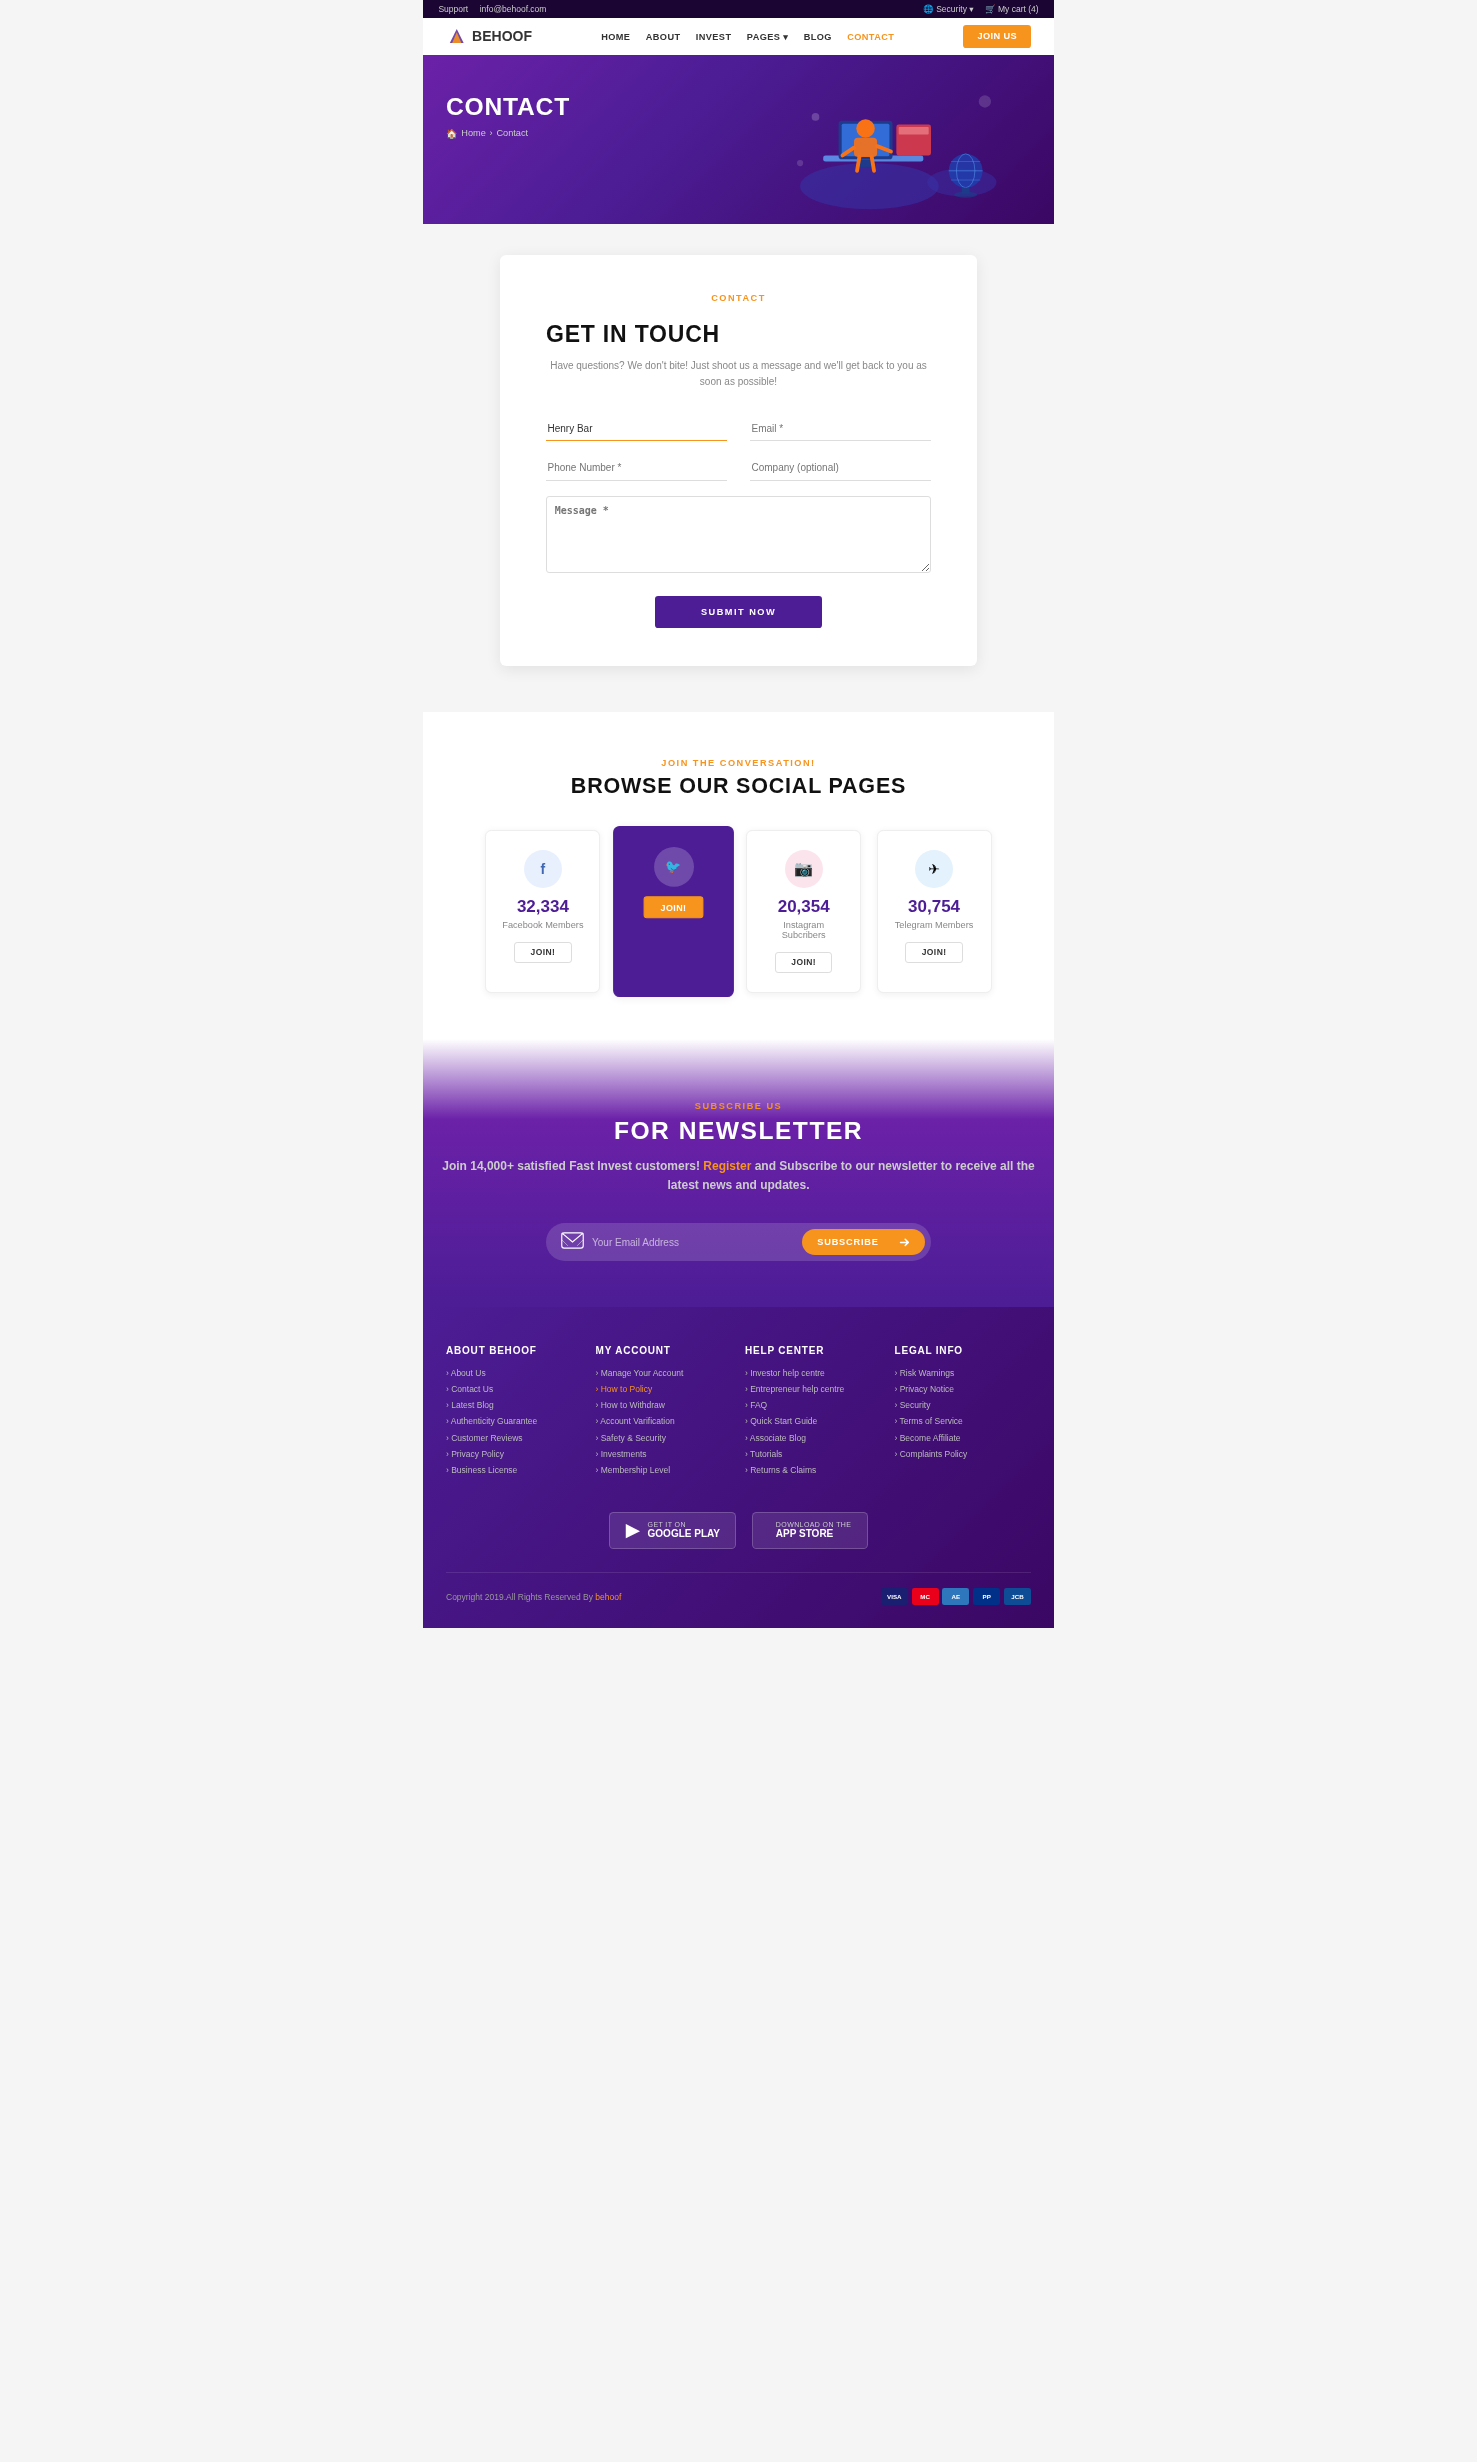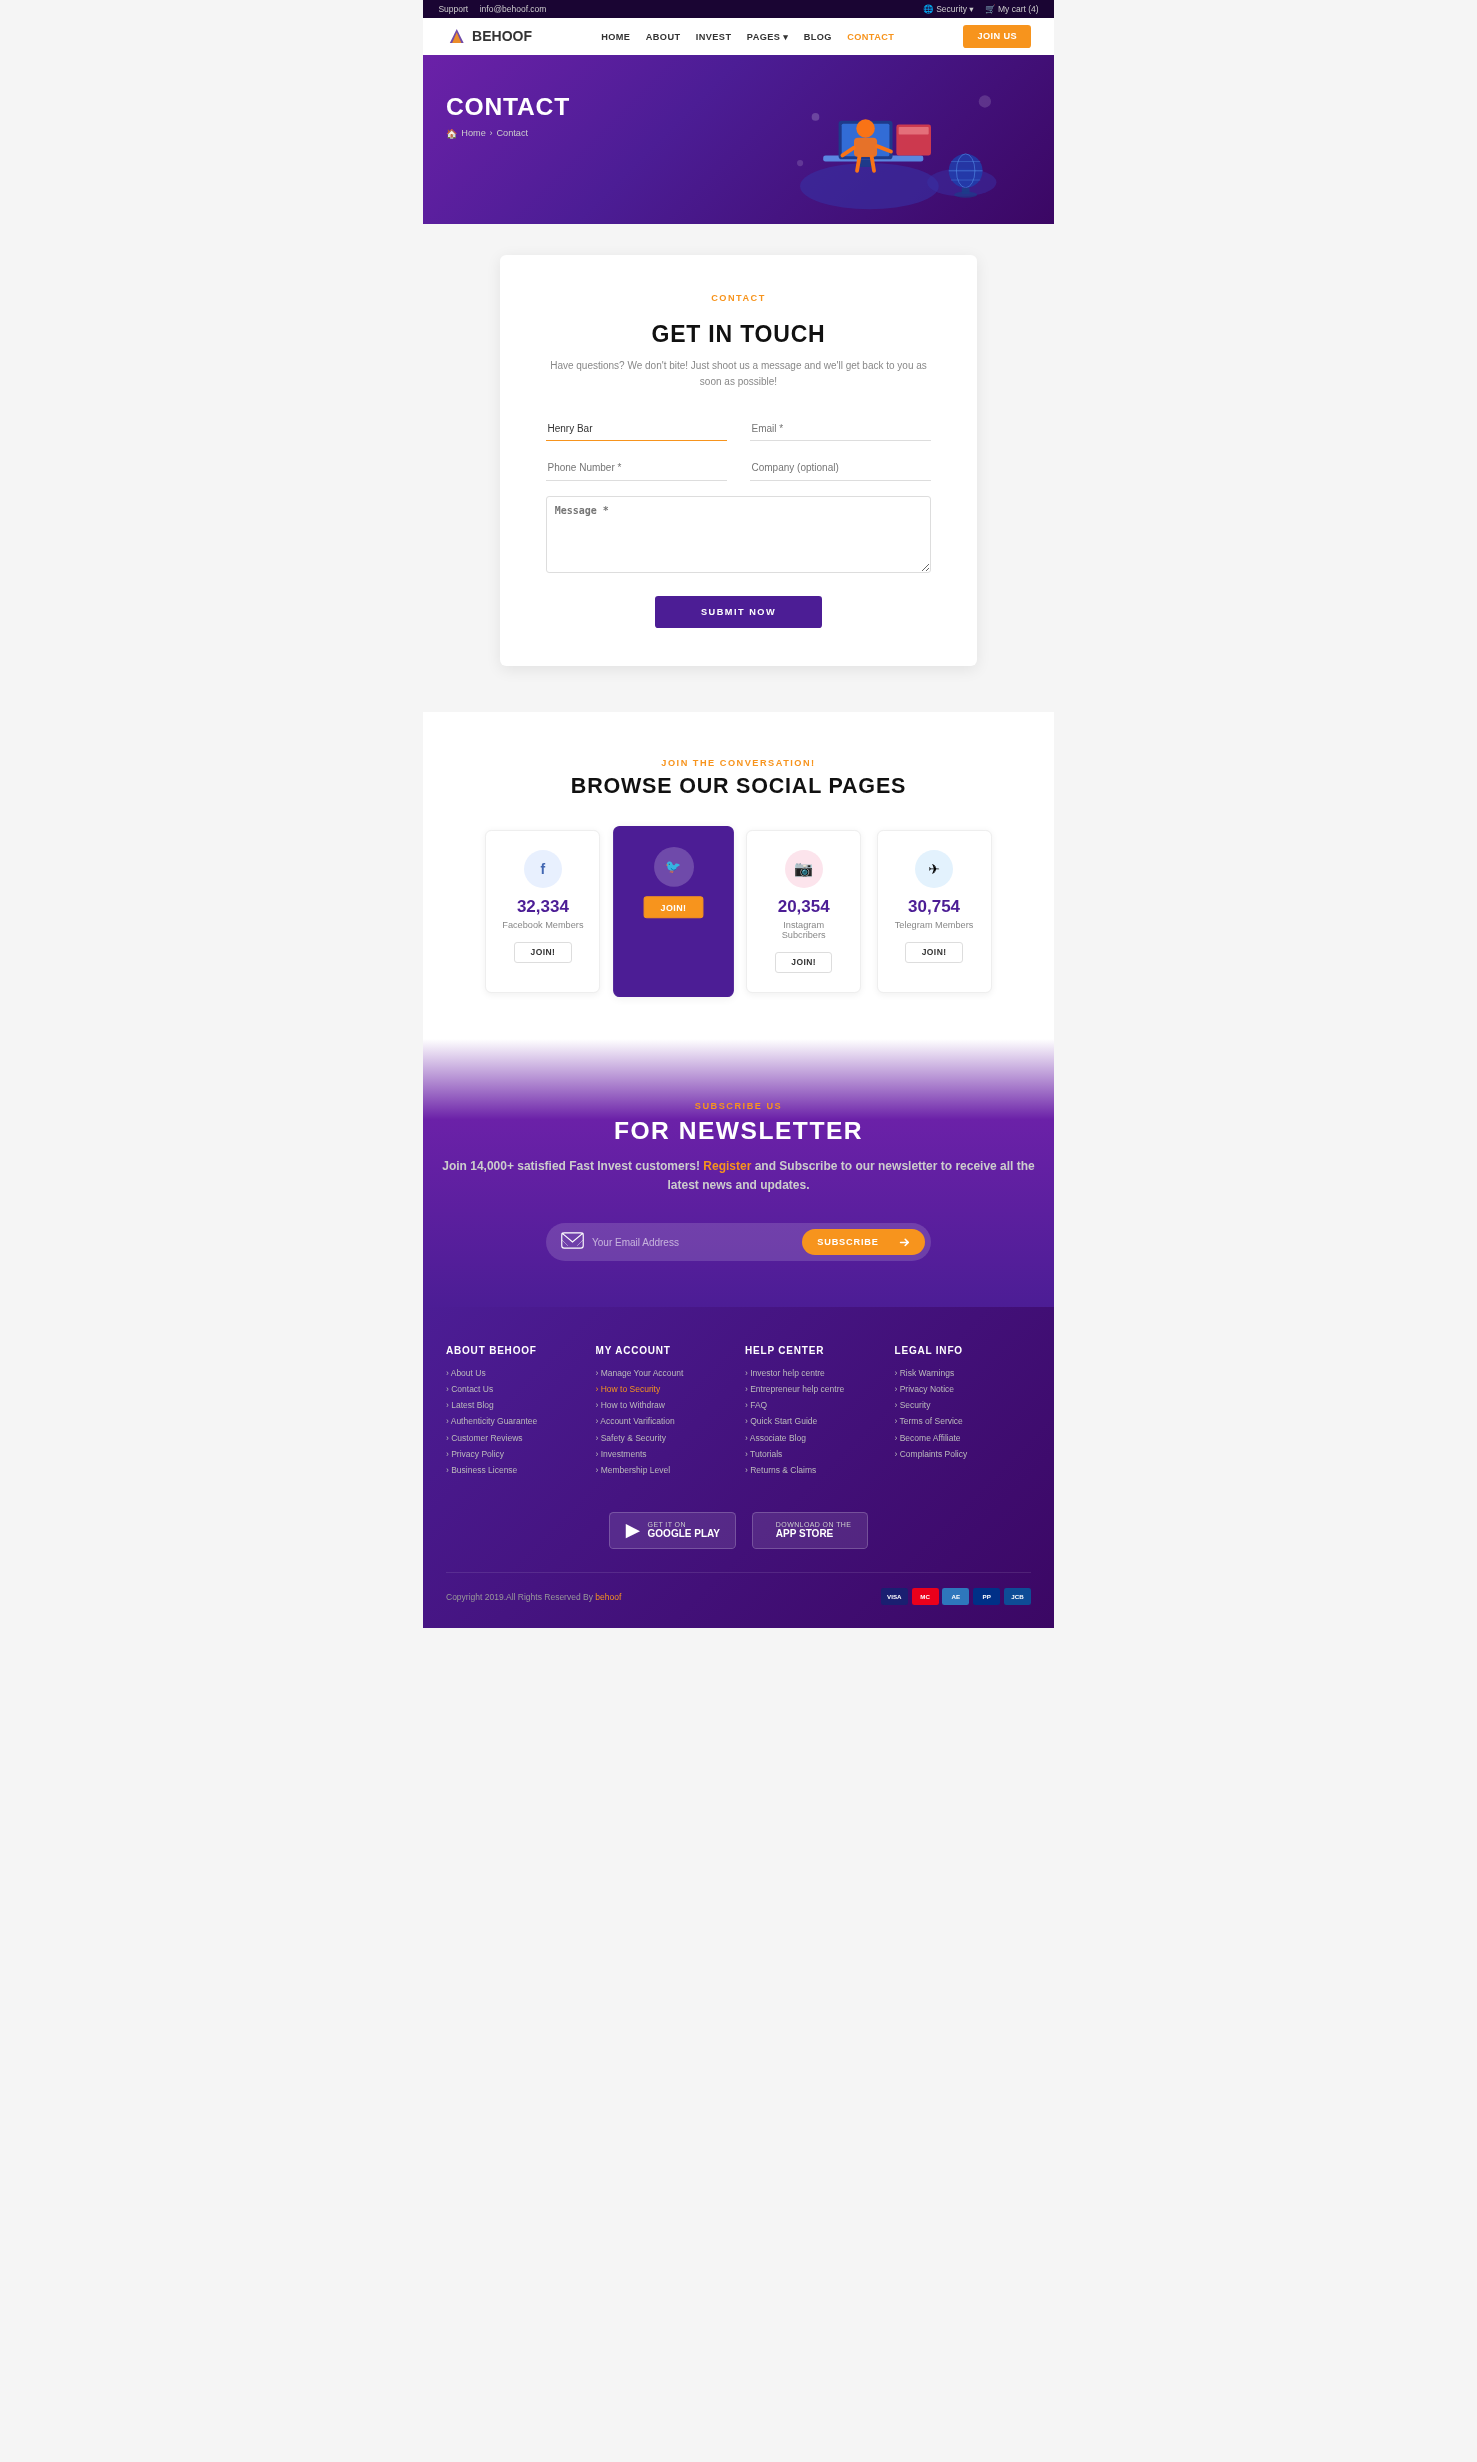--- a/index.html
+++ b/index.html
@@ -82,21 +82,21 @@
     .form-card .section-label {
       text-align: center;
       color: #f7941d;
       font-size: 9.2px;
       font-weight: 700;
       letter-spacing: 1.5px;
       text-transform: uppercase;
       margin-bottom: 6.2px;
     }
     .form-card h2 {
-      text-align: center;
+      text-align: left;
       font-size: 23px;
       font-weight: 700;
       color: #111;
       margin-bottom: 9.2px;
       letter-spacing: 0.8px;
       margin-top: 18px;
     }
     .form-card .subtitle {
       text-align: center;
       color: #888;
@@ -557,21 +557,21 @@
         <li><a href="#">› Customer Reviews</a></li>
         <li><a href="#">› Privacy Policy</a></li>
         <li><a href="#">› Business License</a></li>
       </ul>
     </div>
 
     <div class="footer-col">
       <h4>MY ACCOUNT</h4>
       <ul>
         <li><a href="#">› Manage Your Account</a></li>
-        <li><a href="#" class="highlighted">› How to Security</a></li>
+        <li><a href="#" class="highlighted">› How to Policy</a></li>
         <li><a href="#">› How to Withdraw</a></li>
         <li><a href="#">› Account Varification</a></li>
         <li><a href="#">› Safety &amp; Security</a></li>
         <li><a href="#">› Investments</a></li>
         <li><a href="#">› Membership Level</a></li>
       </ul>
     </div>
 
     <div class="footer-col">
       <h4>HELP CENTER</h4>

